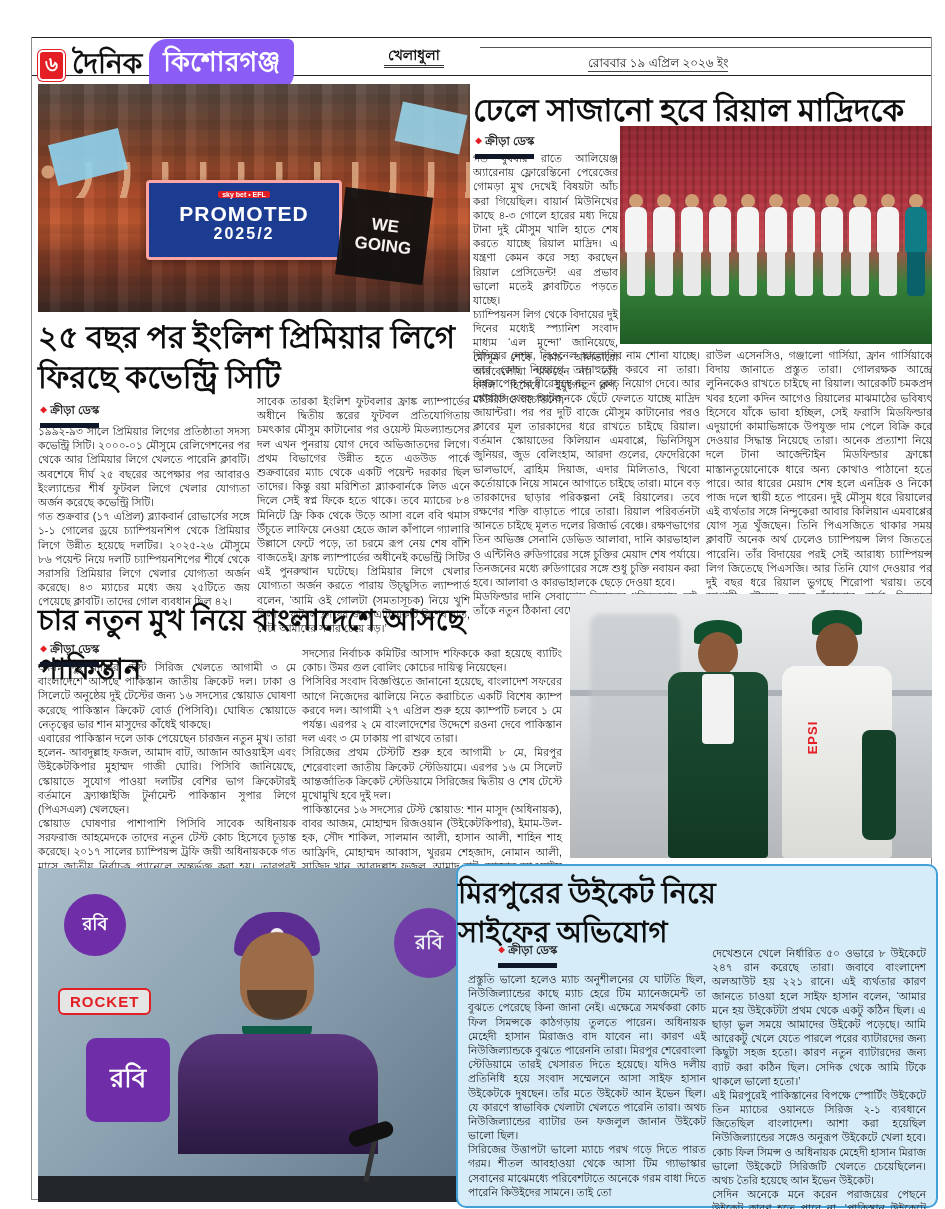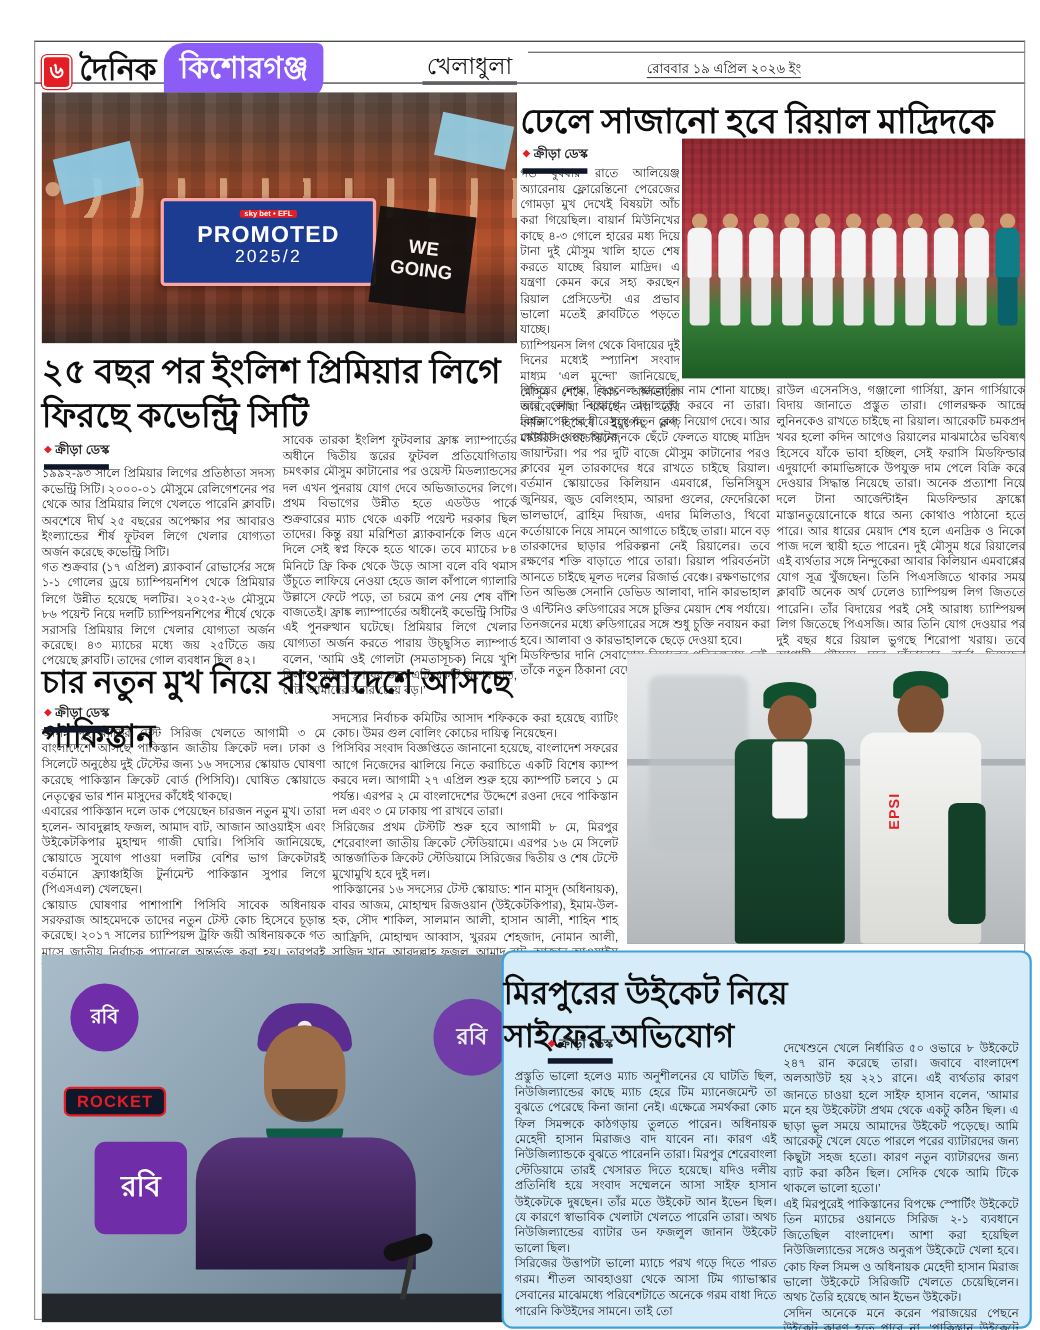--- a/index.html
+++ b/index.html
@@ -8,21 +8,21 @@
   .abs{position:absolute;}
   .hline{position:absolute;height:1px;background:#222;}
   .vline{position:absolute;width:1px;background:#8a8a8a;}
   
   .pagenum-box{display:inline-flex;align-items:center;justify-content:center;
     width:27px;height:31px;background:#e31e24;color:#fff;font-weight:bold;font-size:20px;
     border-radius:5px;box-shadow:inset 0 0 0 2px #fff,0 0 0 1px #e31e24;}
   .masthead1{font-size:28px;font-weight:bold;color:#111;letter-spacing:0;}
   .masthead2{display:inline-block;background:#8b5cf6;color:#fff;font-size:27px;font-weight:bold;
     padding:2px 14px 5px 14px;border-radius:18px 6px 18px 6px;}
-  .section-label{font-size:21px;font-weight:normal;color:#111;border-bottom:3px double #333;padding:0 4px 2px 4px;}
+  .section-label{font-size:14px;font-weight:bold;color:#111;border-bottom:3px double #333;padding:0 4px 2px 4px;}
   .date-label{font-size:12px;color:#222;border-bottom:1px solid #444;padding-bottom:1px;}
   
   .headline{font-family:"Liberation Serif","Liberation Sans",serif;font-weight:bold;color:#0d0d0d;}
   .byline{font-size:11.5px;font-weight:bold;color:#222;border-bottom:5px solid #0f172a;padding-bottom:2px;display:inline-block;text-align:right;}
   .byline .dm{color:#e31e24;font-size:9px;vertical-align:1px;}
   
   .bodytext{font-size:10.6px;line-height:1.34;text-align:justify;color:#191919;white-space:pre-line;}
   
   .photo{position:absolute;overflow:hidden;background:#888;}
   
@@ -31,21 +31,21 @@
   .cov-tex{position:absolute;inset:0;opacity:.55;
     background:repeating-linear-gradient(90deg,rgba(0,0,0,.25) 0 12px,rgba(255,255,255,.06) 12px 22px,rgba(0,0,0,.12) 22px 34px),
                repeating-linear-gradient(0deg,rgba(0,0,0,.12) 0 10px,transparent 10px 26px);}
   .cov-heads{position:absolute;left:0;right:0;top:34%;height:16%;opacity:.8;
     background:repeating-radial-gradient(circle at 10px 10px,#e3b189 0 6px,transparent 7px 38px);}
   .cov-banner{position:absolute;left:108px;top:96px;width:190px;height:74px;background:#1c3c92;
     border:3px solid #fca5a5;border-radius:4px;color:#fff;text-align:center;box-shadow:0 2px 6px rgba(0,0,0,.4);}
   .cov-banner .brand{font-size:7px;font-weight:bold;color:#fff;background:#e31e24;display:inline-block;
     padding:0 4px;border-radius:2px;margin-top:3px;}
   .cov-banner .l1{font-size:21px;font-weight:bold;letter-spacing:1px;line-height:1.05;margin-top:2px;}
-  .cov-banner .l2{font-size:16px;font-weight:normal;letter-spacing:2px;}
+  .cov-banner .l2{font-size:16px;font-weight:bold;letter-spacing:2px;}
   .cov-flag-black{position:absolute;left:302px;top:108px;width:88px;height:88px;background:#101010;
     transform:rotate(7deg);color:#fff;font-weight:bold;font-size:17px;text-align:center;
     display:flex;align-items:center;justify-content:center;white-space:pre-line;line-height:1.15;opacity:.93;}
   .cov-flag-blue1{position:absolute;left:14px;top:52px;width:72px;height:42px;background:#8fd2ee;
     transform:rotate(-14deg);opacity:.9;}
   .cov-flag-blue2{position:absolute;left:360px;top:24px;width:66px;height:40px;background:#9adcf5;
     transform:rotate(12deg);opacity:.85;}
   
   .rm-base{position:absolute;inset:0;background:linear-gradient(180deg,#8f2730 0%,#b03440 34%,#c2454e 52%,#37803a 72%,#1e5c24 100%);}
   .rm-tex{position:absolute;left:0;right:0;top:0;height:58%;opacity:.5;
@@ -65,21 +65,21 @@
   .fig{position:absolute;}
   .fig .head{position:absolute;border-radius:50%;background:#8a5a3b;}
   .fig .cap{position:absolute;background:#10502f;border-radius:50% 50% 10% 10%;}
   .fig .torso{position:absolute;border-radius:14px 14px 4px 4px;}
   .epsi{position:absolute;color:#e31e24;font-weight:bold;font-size:13px;letter-spacing:1px;transform:rotate(-90deg);}
   
   .sf-base{position:absolute;inset:0;background:linear-gradient(135deg,#a9bcc9 0%,#8aa0b0 45%,#5f7585 100%);}
   .sf-table{position:absolute;left:0;right:0;bottom:0;height:26px;background:#23262b;}
   .logo-circ{position:absolute;border-radius:50%;background:#6f2da8;color:#fff;font-weight:bold;
     display:flex;align-items:center;justify-content:center;}
-  .logo-rocket{position:absolute;background:#0f172a;color:#e31e24;font-weight:bold;border-radius:6px;
+  .logo-rocket{position:absolute;background:#e5e5e5;color:#e31e24;font-weight:bold;border-radius:6px;
     padding:3px 10px;font-size:15px;letter-spacing:1px;border:2px solid #e31e24;}
   .logo-sq{position:absolute;background:#6f2da8;color:#fff;font-weight:bold;border-radius:10px;
     display:flex;align-items:center;justify-content:center;}
   .sf-player-head{position:absolute;width:74px;height:86px;border-radius:38px 38px 30px 30px;background:#9c6b47;}
   .sf-beard{position:absolute;width:60px;height:30px;border-radius:0 0 28px 28px;background:#3a2a1e;opacity:.75;}
   .sf-cap{position:absolute;width:86px;height:44px;border-radius:44px 44px 8px 8px;background:#5c2d91;}
   .sf-cap .dot{position:absolute;left:36px;top:16px;width:14px;height:14px;border-radius:50%;background:#fff;opacity:.9;}
   .sf-torso{position:absolute;width:200px;height:120px;border-radius:40px 40px 0 0;
     background:linear-gradient(180deg,#5a357e 0%,#3c2457 60%,#2a1940 100%);}
   .sf-collar{position:absolute;width:70px;height:16px;background:#0f5c46;border-radius:0 0 14px 14px;}
@@ -259,21 +259,21 @@
       <div class="sf-beard" style="left:209px;top:122px;"></div>
       <div class="sf-collar" style="left:204px;top:158px;"></div>
       <div class="sf-torso" style="left:140px;top:166px;"></div>
     </div>
     <div class="sf-table"></div>
     <div class="sf-mic-stem" style="left:330px;top:270px;"></div>
     <div class="sf-mic" style="left:310px;top:258px;"></div>
   </div>
 
   <div class="saif-box" style="left:456px;top:864px;width:478px;height:340px;">
-    <div class="headline" style="margin-top:19px;font-size:29px;line-height:1.35;">
+    <div class="headline" style="margin-top:8px;font-size:29px;line-height:1.35;">
       <div>মিরপুরের উইকেট নিয়ে</div>
       <div>সাইফের অভিযোগ</div>
     </div>
   </div>
   <div class="abs" style="left:498px;top:940px;">
     <span class="byline"><span class="dm">◆</span> <span>ক্রীড়া ডেস্ক</span></span>
   </div>
   <div class="abs bodytext" style="left:468px;top:972px;width:238px;height:222px;">প্রস্তুতি ভালো হলেও ম্যাচ অনুশীলনের যে ঘাটতি ছিল, নিউজিল্যান্ডের কাছে ম্যাচ হেরে টিম ম্যানেজমেন্ট তা বুঝতে পেরেছে কিনা জানা নেই। এক্ষেত্রে সমর্থকরা কোচ ফিল সিমন্সকে কাঠগড়ায় তুলতে পারেন। অধিনায়ক মেহেদী হাসান মিরাজও বাদ যাবেন না। কারণ এই নিউজিল্যান্ডকে বুঝতে পারেননি তারা। মিরপুর শেরেবাংলা স্টেডিয়ামে তারই খেসারত দিতে হয়েছে। যদিও দলীয় প্রতিনিধি হয়ে সংবাদ সম্মেলনে আসা সাইফ হাসান উইকেটকে দুষছেন। তাঁর মতে উইকেট আন ইভেন ছিল। যে কারণে স্বাভাবিক খেলাটা খেলতে পারেনি তারা। অথচ নিউজিল্যান্ডের ব্যাটার ডন ফজলুল জানান উইকেট ভালো ছিল।
 সিরিজের উত্তাপটা ভালো ম্যাচে পরখ গড়ে দিতে পারত গরম। শীতল আবহাওয়া থেকে আসা টিম গ্যাভাস্কার সেবানের মাঝেমধ্যে পরিবেশটাতে অনেকে গরম বাধা দিতে পারেনি কিউইদের সামনে। তাই তো</div>
   <div class="abs bodytext" style="left:712px;top:946px;width:214px;height:250px;">দেখেশুনে খেলে নির্ধারিত ৫০ ওভারে ৮ উইকেটে ২৪৭ রান করেছে তারা। জবাবে বাংলাদেশ অলআউট হয় ২২১ রানে। এই ব্যর্থতার কারণ জানতে চাওয়া হলে সাইফ হাসান বলেন, ‘আমার মনে হয় উইকেটটা প্রথম থেকে একটু কঠিন ছিল। এ ছাড়া ভুল সময়ে আমাদের উইকেট পড়েছে। আমি আরেকটু খেলে যেতে পারলে পরের ব্যাটারদের জন্য কিছুটা সহজ হতো। কারণ নতুন ব্যাটারদের জন্য ব্যাট করা কঠিন ছিল। সেদিক থেকে আমি টিকে থাকলে ভালো হতো।’

